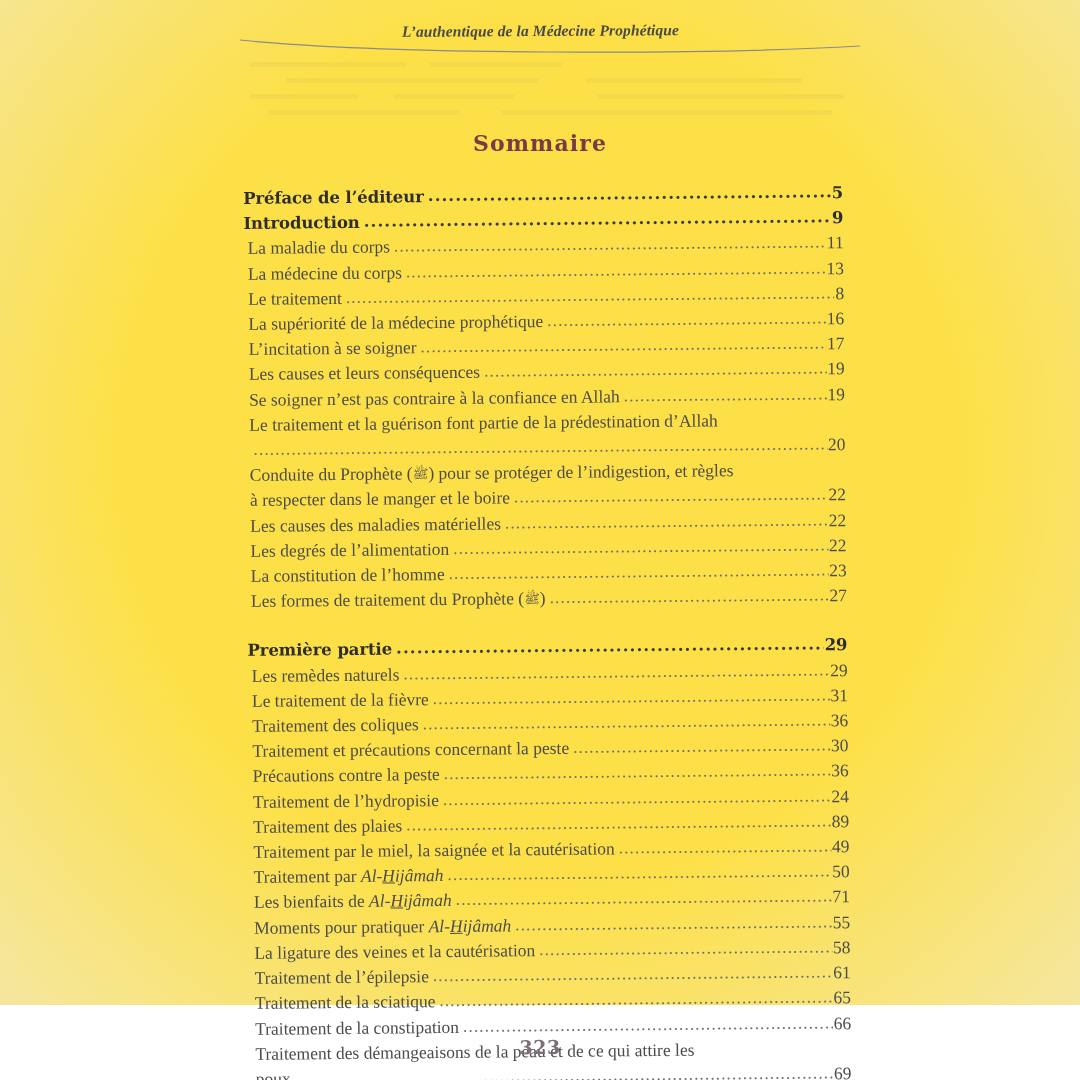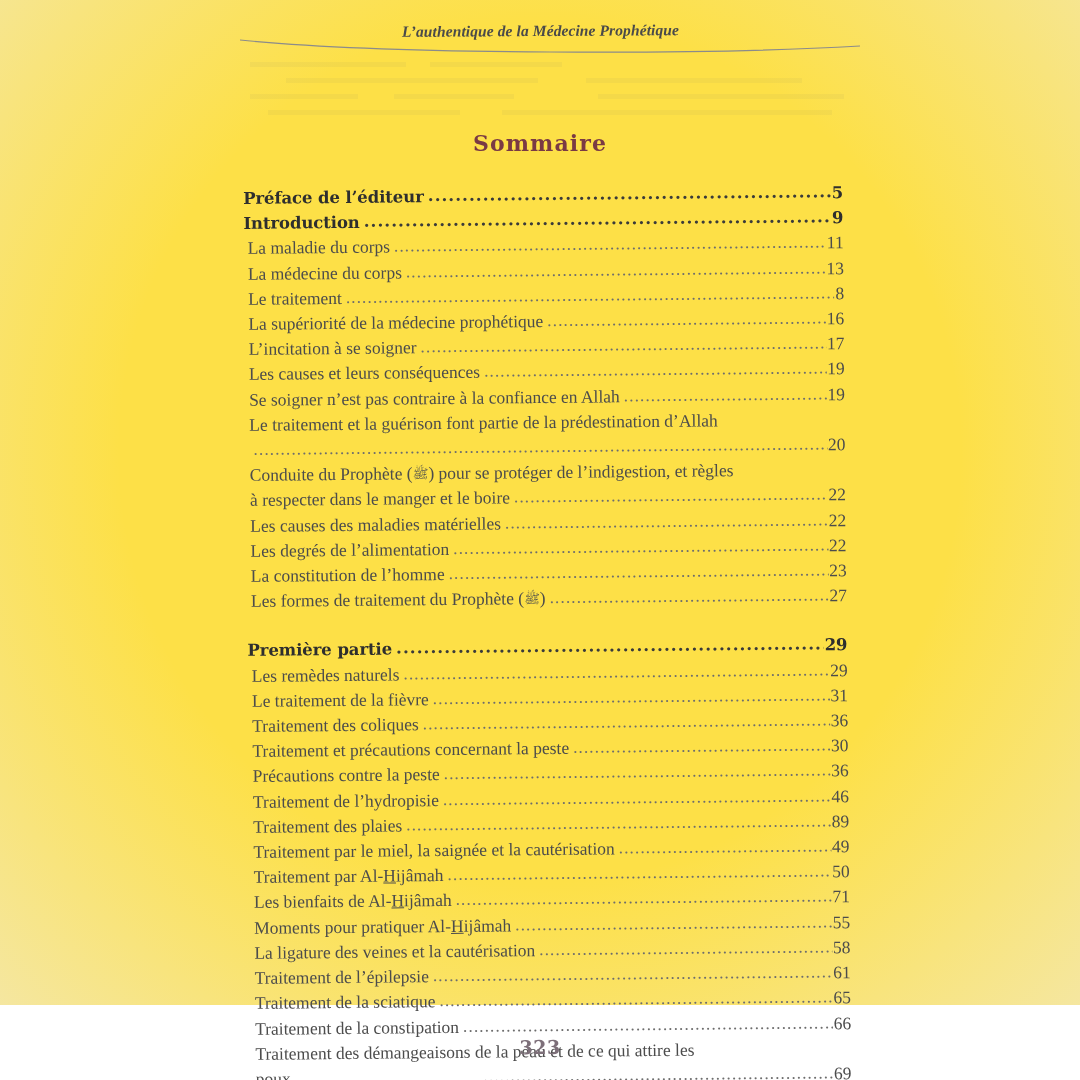--- a/index.html
+++ b/index.html
@@ -160,20 +160,21 @@
     width: 100%;
     white-space: nowrap;
   }
 
   .toc-spacer {
     height: 24px;
   }
 
   
   .translit {
+    font-style: italic;
   }
   .translit u {
     text-decoration: underline;
     text-decoration-thickness: 1px;
     text-underline-offset: 1px;
   }
 
   
   .salawat {
     font-family: "DejaVu Sans", sans-serif;
@@ -325,21 +326,21 @@
         <span class="toc-page">30</span>
       </div>
       <div class="toc-entry level-2">
         <span class="toc-label">Précautions contre la peste</span>
         <span class="toc-dots">........................................................................................................................</span>
         <span class="toc-page">36</span>
       </div>
       <div class="toc-entry level-2">
         <span class="toc-label">Traitement de l’hydropisie</span>
         <span class="toc-dots">........................................................................................................................</span>
-        <span class="toc-page">46</span>
+        <span class="toc-page">24</span>
       </div>
       <div class="toc-entry level-2">
         <span class="toc-label">Traitement des plaies</span>
         <span class="toc-dots">........................................................................................................................</span>
         <span class="toc-page">89</span>
       </div>
       <div class="toc-entry level-2">
         <span class="toc-label">Traitement par le miel, la saignée et la cautérisation</span>
         <span class="toc-dots">........................................................................................................................</span>
         <span class="toc-page">49</span>

